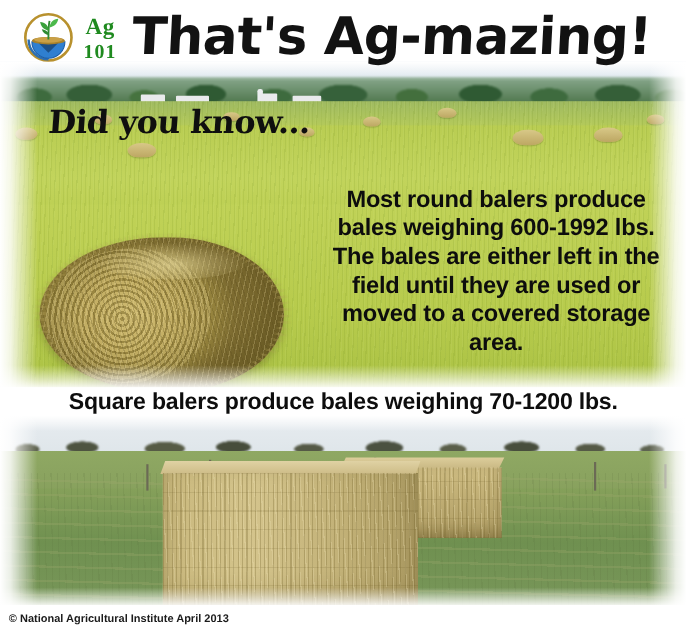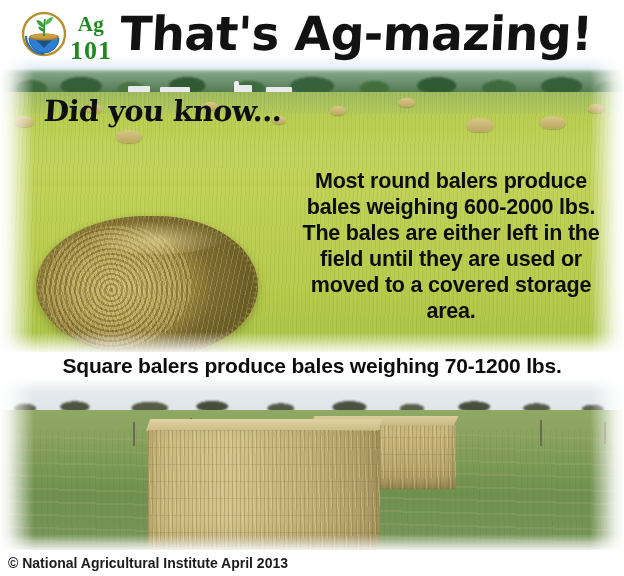--- a/index.html
+++ b/index.html
@@ -25,21 +25,21 @@
     position:absolute;left:66px;top:14px;
     width:50px;
     text-align:center;
     font-family:"Liberation Serif",serif;
     font-weight:bold;
     color:#1f8a1f;
     line-height:1.0;
     text-shadow:0 1px 0 rgba(255,255,255,.8);
   }
   #logo-ag{font-size:21px;display:block;letter-spacing:.5px;}
-  #logo-101{font-size:26px;display:block;margin-top:3px;letter-spacing:1px;}
+  #logo-101{font-size:18px;display:block;margin-top:3px;letter-spacing:1px;}
 
   #title{
     position:absolute;left:120px;top:2px;
     width:495px;
     font-family:"DejaVu Sans",sans-serif;
     font-weight:bold;
     font-size:47px;
     line-height:64px;
     letter-spacing:-0.5px;
     color:#121212;
@@ -299,21 +299,21 @@
   
   #footer{
     position:absolute;left:0;top:550px;width:624px;height:26px;
     background:#ffffff;z-index:40;
   }
   #copyright{
     position:absolute;left:8px;top:556px;
     z-index:41;
     font-family:"Liberation Sans",sans-serif;
     font-weight:bold;
-    font-size:14px;
+    font-size:10px;
     line-height:14px;
     color:#1b1b1b;
     white-space:nowrap;
   }
 
   
   .vig-left{
     position:absolute;left:0;top:56px;width:34px;height:494px;z-index:25;
     background:linear-gradient(90deg,#fff 0%,rgba(255,255,255,.85) 28%,rgba(255,255,255,0) 100%);
     pointer-events:none;
@@ -413,21 +413,21 @@
 
   <div class="vig-bot-up"></div>
   <div class="vig-bot-dn"></div>
   <div class="vig-left"></div>
   <div class="vig-right"></div>
 
   <div id="band"></div>
   <div id="band-text">Square balers produce bales weighing 70-1200  lbs.</div>
 
   <div id="did-you-know">Did you know...</div>
-  <div id="fact-box">Most round balers produce bales weighing 600-2000 lbs. The bales are either left in the field until they are used or moved to a covered storage area.</div>
+  <div id="fact-box">Most round balers produce bales weighing 600-1992 lbs. The bales are either left in the field until they are used or moved to a covered storage area.</div>
 
   <div id="header">
     <div id="logo">
       <svg width="48" height="48" viewBox="0 0 48 48" aria-hidden="true">
         <circle cx="24" cy="24" r="21" fill="none" stroke="#b8912e" stroke-width="2.4"></circle>
         <path d="M6 26 A18 18 0 0 0 24 44" fill="none" stroke="#2f6fb0" stroke-width="2.2"></path>
         <path d="M24 44 l-3 -4 l5 0 z" fill="#2f6fb0"></path>
         <path d="M9 28 a15 15 0 0 0 30 0 z" fill="#2f7fd0"></path>
         <path d="M9 28 a15 15 0 0 0 30 0 z" fill="none" stroke="#1c5ea8" stroke-width="1"></path>
         <path d="M13 27 l11 11 l11 -11 z" fill="#17406f" opacity=".75"></path>

